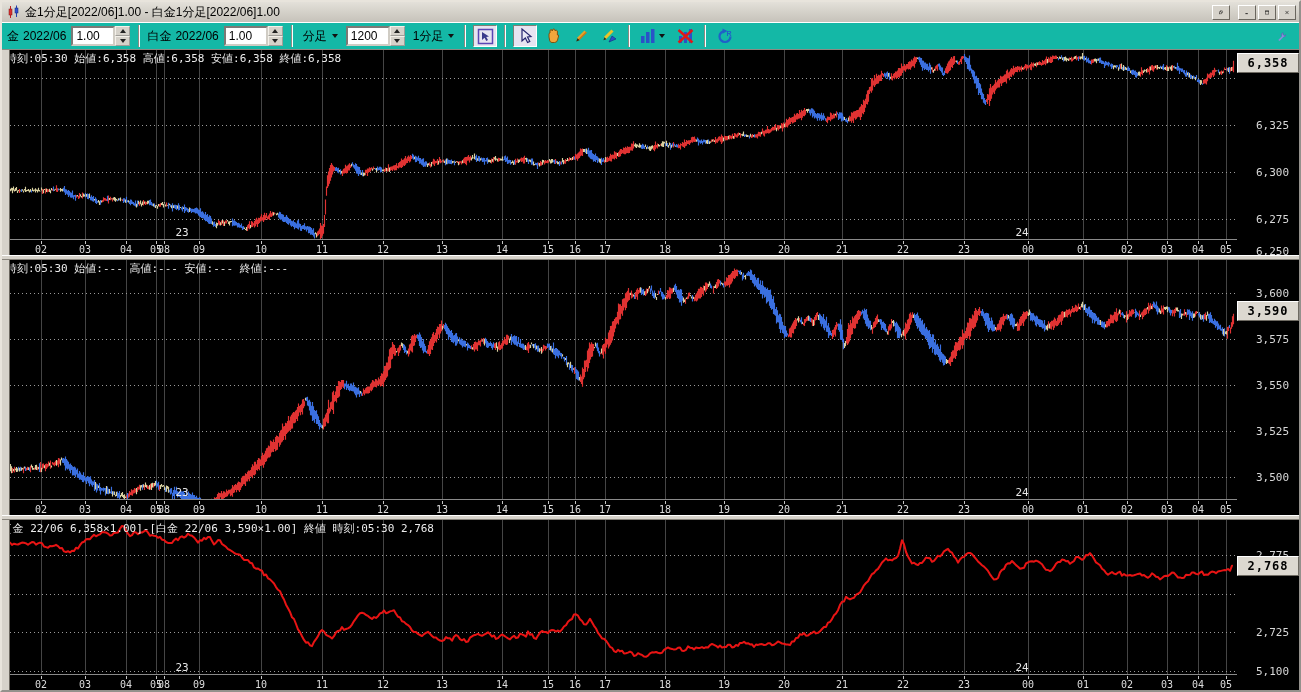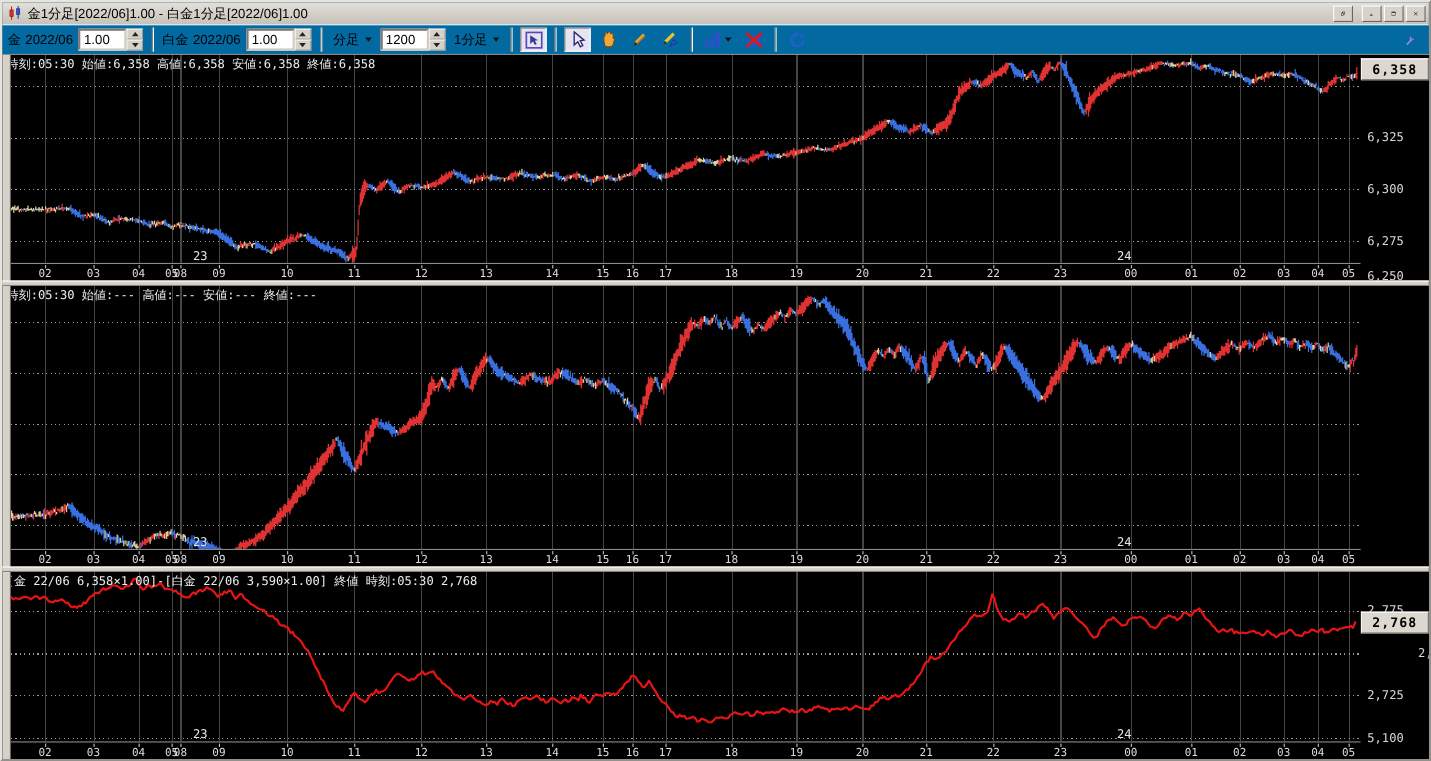--- a/index.html
+++ b/index.html
@@ -1,17 +1,17 @@
 <!DOCTYPE html>
 <html><head>
 <meta charset="utf-8">
 <style>
   html,body{margin:0;padding:0;background:#777;}
   *{box-sizing:border-box;}
-  .window{position:relative;width:1301px;height:692px;background:#0369a1;
+  .window{position:relative;width:1301px;height:692px;background:#14b8a6;
     border:2px outset #e8e4dc;font-family:"Liberation Sans",sans-serif;overflow:hidden;}
   
   .titlebar{height:20px;display:flex;align-items:center;
     background:linear-gradient(#e3e0d9,#c6c2ba);padding:0 2px;}
   .title-icon{width:16px;height:14px;margin:0 3px 0 2px;flex:0 0 auto;}
   .titlebar-title{flex:1;font-size:12px;color:#000;white-space:nowrap;overflow:hidden;}
   .win-btns{display:flex;gap:2px;align-items:center;margin-right:1px;}
   .win-btn{width:18px;height:15px;background:#d6d2ca;border:1px solid;
     border-color:#fff #6a665e #6a665e #fff;display:flex;align-items:center;justify-content:center;}
   .win-btn.gap{margin-right:6px;}
@@ -46,21 +46,21 @@
   .sep{position:absolute;left:0;right:0;height:5px;background:#d6d2ca;
     border-top:1px solid #fff;border-bottom:1px solid #87837b;z-index:6;}
   #sep-1{top:205px;} #sep-2{top:465px;}
   .plot{position:absolute;left:8px;top:0;width:1227px;background:#000;}
   .xaxis{position:absolute;left:8px;width:1227px;height:16px;bottom:0;background:#000;
     border-top:1px solid #8a8a8a;}
   .xtick{position:absolute;top:1px;width:1px;height:3px;background:#c4c4c4;}
   .xlabel{position:absolute;top:4px;transform:translateX(-50%);
     font:10px "DejaVu Sans Mono",monospace;color:#dcdcdc;white-space:nowrap;}
   .yaxis{position:absolute;right:0;top:0;bottom:0;width:62px;background:#000;overflow:hidden;}
-  .ylabel{position:absolute;left:6px;transform:translateY(-50%);
+  .ylabel{position:absolute;left:19px;transform:translateY(-50%);
     font:11px "DejaVu Sans Mono",monospace;color:#d8d8d8;white-space:nowrap;}
   .price-box{position:absolute;left:0;right:0;height:20px;background:#dcd8d0;
     border:1px solid;border-color:#fff #6e6a62 #6e6a62 #fff;color:#000;
     font:bold 12px "DejaVu Sans Mono",monospace;display:flex;align-items:center;
     justify-content:center;letter-spacing:1px;z-index:4;}
   .info-line{position:absolute;left:4px;top:1px;font:11px "DejaVu Sans Mono",monospace;
     color:#ececec;white-space:pre;z-index:3;}
 </style>
 </head>
 <body>
@@ -412,20 +412,28 @@
           <div class="xtick" style="left: 1073px;"></div>
           <span class="xlabel" style="left: 1073px;">01</span>
           <div class="xtick" style="left: 1117px;"></div>
           <span class="xlabel" style="left: 1117px;">02</span>
           <div class="xtick" style="left: 1157px;"></div>
           <span class="xlabel" style="left: 1157px;">03</span>
           <div class="xtick" style="left: 1188px;"></div>
           <span class="xlabel" style="left: 1188px;">04</span>
           <div class="xtick" style="left: 1216px;"></div>
           <span class="xlabel" style="left: 1216px;">05</span>
+        </div>
+      <div class="yaxis">
+          <span class="ylabel" style="top: 33.0923px;">3,600</span>
+          <span class="ylabel" style="top: 79.0538px;">3,575</span>
+          <span class="ylabel" style="top: 125.015px;">3,550</span>
+          <span class="ylabel" style="top: 170.977px;">3,525</span>
+          <span class="ylabel" style="top: 216.938px;">3,500</span>
+          <div class="price-box" style="top: 41.4769px;">3,590</div>
         </div>
     </div>
     <div class="sep" id="sep-2"></div>
 
     <div class="panel" id="panel-3">
       <svg class="plot plot-svg" width="1227" height="154" viewBox="0 0 1227 154">
           <g shape-rendering="crispEdges">
             <line x1="31.5" y1="0" x2="31.5" y2="154" stroke="#454545" stroke-width="1"></line>
             <line x1="75.5" y1="0" x2="75.5" y2="154" stroke="#454545" stroke-width="1"></line>
             <line x1="116.5" y1="0" x2="116.5" y2="154" stroke="#454545" stroke-width="1"></line>

